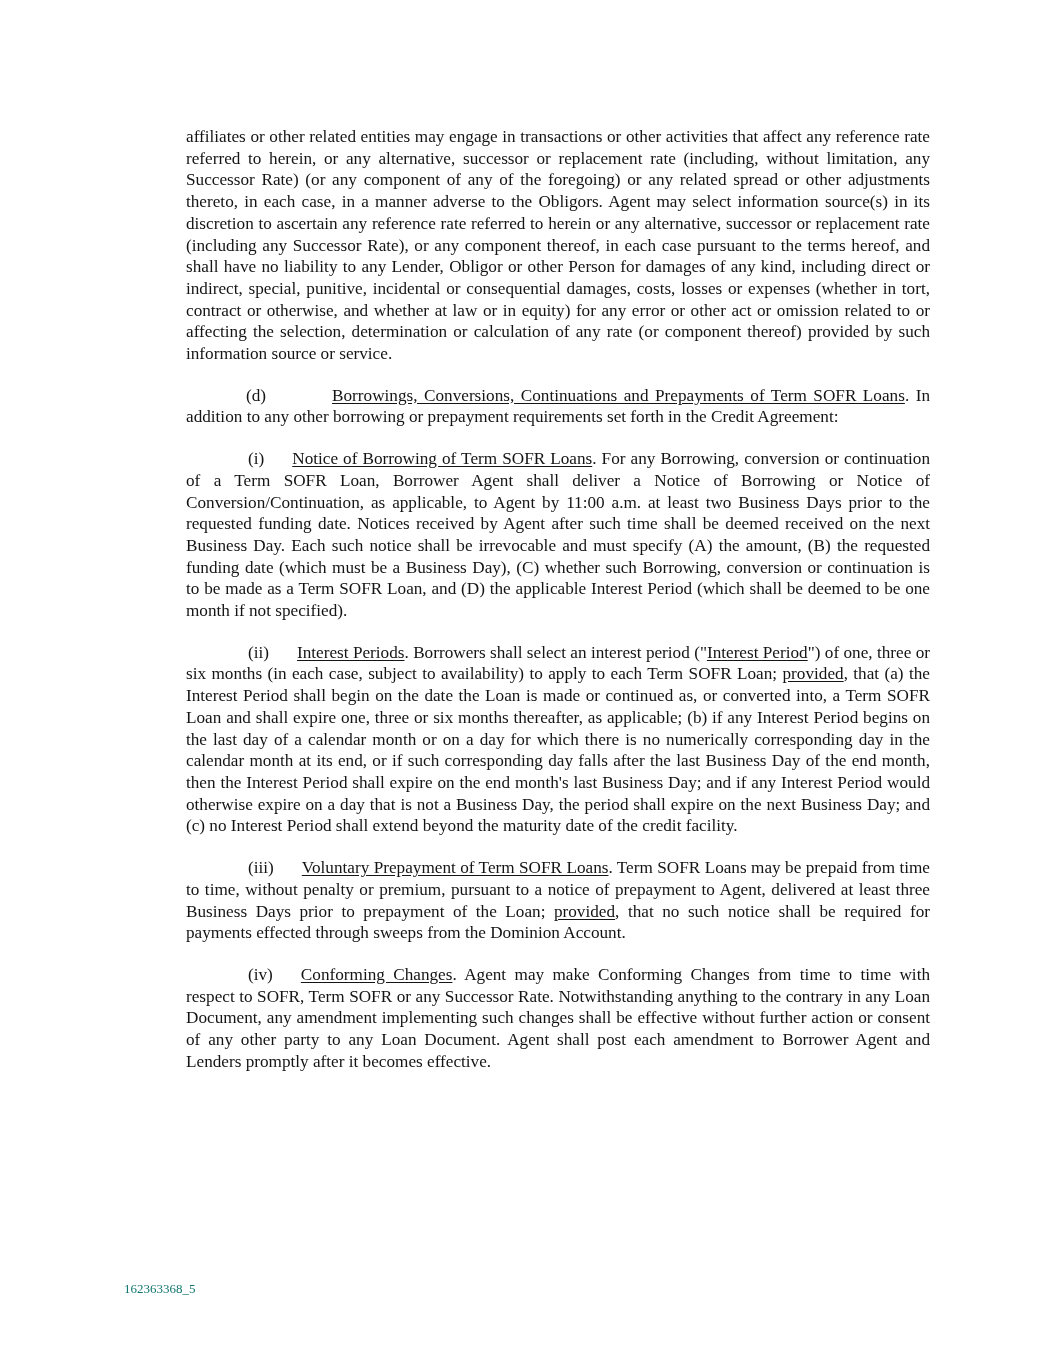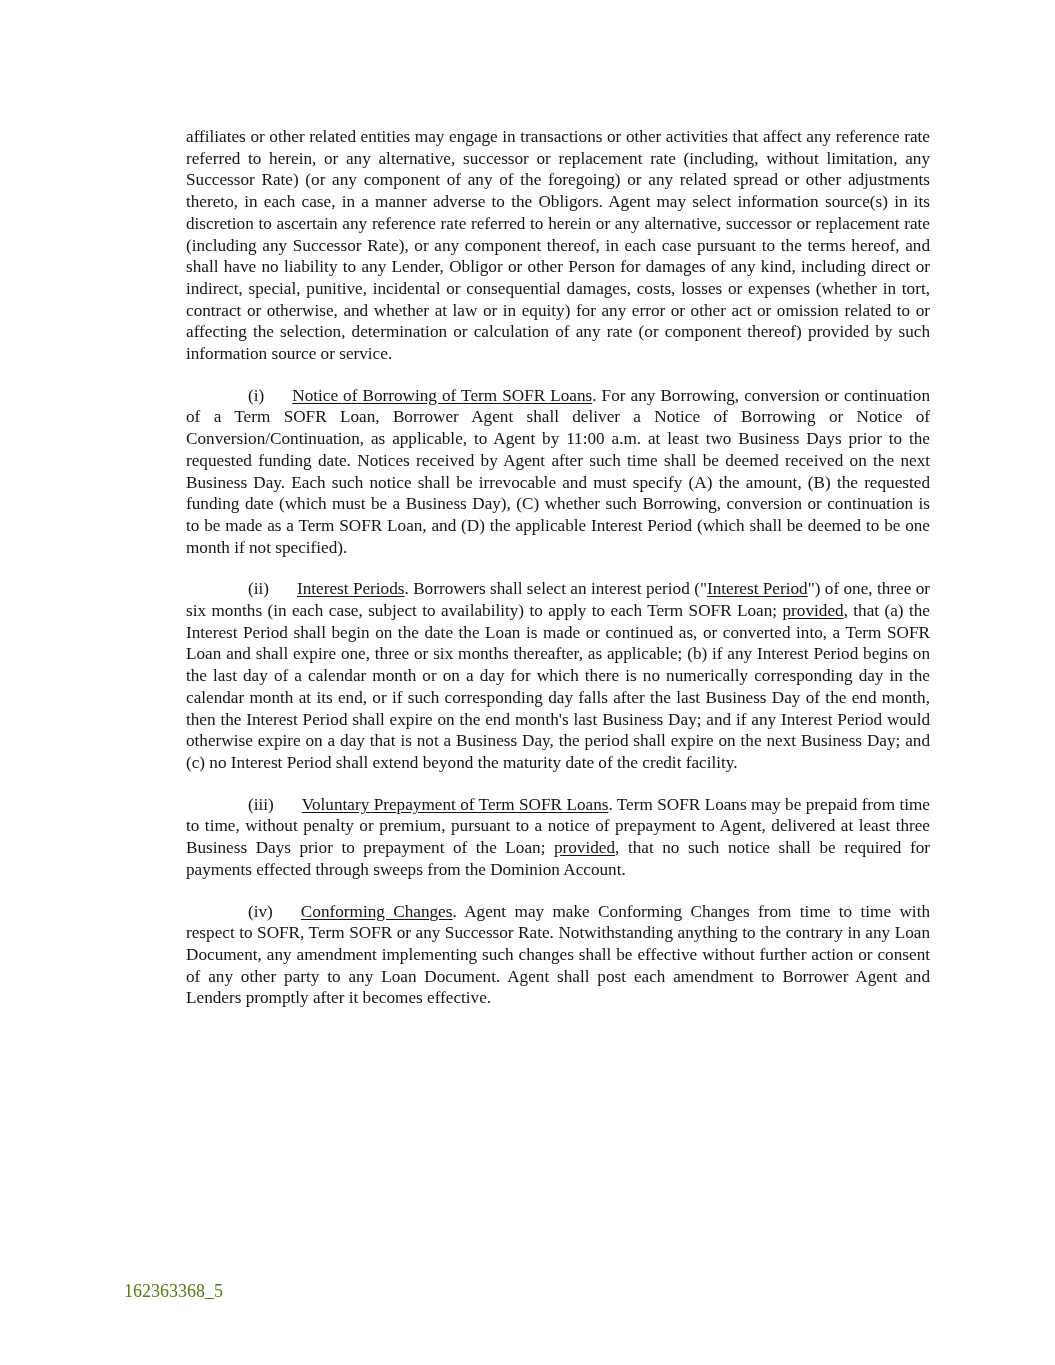--- a/index.html
+++ b/index.html
@@ -33,29 +33,30 @@
   p.para.sub1 { text-indent: 60px; }
   p.para.sub2 { text-indent: 62px; }
   .tab { display: inline-block; height: 1px; }
   .tab.lg { width: 66px; }
   .tab.md { width: 28px; }
   .u { text-decoration: underline; text-underline-offset: 2px; }
   .footer {
     position: absolute;
     left: 124px;
     top: 1281px;
-    font-size: 18px;
-    color: #4d7c0f;
+    font-size: 13px;
+    color: #0f766e;
   }
 </style>
 </head>
 <body>
 
 <div class="page">
   <div class="content">
       <p class="para body"><span>affiliates or other related entities may engage in transactions or other activities that affect any reference rate referred to herein, or any alternative, successor or replacement rate (including, without limitation, any Successor Rate) (or any component of any of the foregoing) or any related spread or other adjustments thereto, in each case, in a manner adverse to the Obligors. Agent may select information source(s) in its discretion to ascertain any reference rate referred to herein or any alternative, successor or replacement rate (including any Successor Rate), or any component thereof, in each case pursuant to the terms hereof, and shall have no liability to any Lender, Obligor or other Person for damages of any kind, including direct or indirect, special, punitive, incidental or consequential damages, costs, losses or expenses (whether in tort, contract or otherwise, and whether at law or in equity) for any error or other act or omission related to or affecting the selection, determination or calculation of any rate (or component thereof) provided by such information source or service.</span></p>
+      <p class="para sub1"><span>(d)</span><span class="tab lg"></span><span class="u">Borrowings, Conversions, Continuations and Prepayments of Term SOFR Loans</span><span>.  In addition to any other borrowing or prepayment requirements set forth in the Credit Agreement:</span></p>
       <p class="para sub2"><span>(i)</span><span class="tab md"></span><span class="u">Notice of Borrowing of Term SOFR Loans</span><span>.  For any Borrowing, conversion or continuation of a Term SOFR Loan, Borrower Agent shall deliver a Notice of Borrowing or Notice of Conversion/Continuation, as applicable, to Agent by 11:00 a.m. at least two Business Days prior to the requested funding date.  Notices received by Agent after such time shall be deemed received on the next Business Day.  Each such notice shall be irrevocable and must specify (A) the amount, (B) the requested funding date (which must be a Business Day), (C) whether such Borrowing, conversion or continuation is to be made as a Term SOFR Loan, and (D) the applicable Interest Period (which shall be deemed to be one month if not specified).</span></p>
       <p class="para sub2"><span>(ii)</span><span class="tab md"></span><span class="u">Interest Periods</span><span>.  Borrowers shall select an interest period ("</span><span class="u">Interest Period</span><span>") of one, three or six months (in each case, subject to availability) to apply to each Term SOFR Loan; </span><span class="u">provided</span><span>, that (a) the Interest Period shall begin on the date the Loan is made or continued as, or converted into, a Term SOFR Loan and shall expire one, three or six months thereafter, as applicable; (b) if any Interest Period begins on the last day of a calendar month or on a day for which there is no numerically corresponding day in the calendar month at its end, or if such corresponding day falls after the last Business Day of the end month, then the Interest Period shall expire on the end month's last Business Day; and if any Interest Period would otherwise expire on a day that is not a Business Day, the period shall expire on the next Business Day; and (c) no Interest Period shall extend beyond the maturity date of the credit facility.</span></p>
       <p class="para sub2"><span>(iii)</span><span class="tab md"></span><span class="u">Voluntary Prepayment of Term SOFR Loans</span><span>.  Term SOFR Loans may be prepaid from time to time, without penalty or premium, pursuant to a notice of prepayment to Agent, delivered at least three Business Days prior to prepayment of the Loan; </span><span class="u">provided</span><span>, that no such notice shall be required for payments effected through sweeps from the Dominion Account.</span></p>
       <p class="para sub2"><span>(iv)</span><span class="tab md"></span><span class="u">Conforming Changes</span><span>.  Agent may make Conforming Changes from time to time with respect to SOFR, Term SOFR or any Successor Rate.  Notwithstanding anything to the contrary in any Loan Document, any amendment implementing such changes shall be effective without further action or consent of any other party to any Loan Document.  Agent shall post each amendment to Borrower Agent and Lenders promptly after it becomes effective.</span></p>
     </div>
   <div class="footer">162363368_5</div>
 </div>
 
 </body></html>

